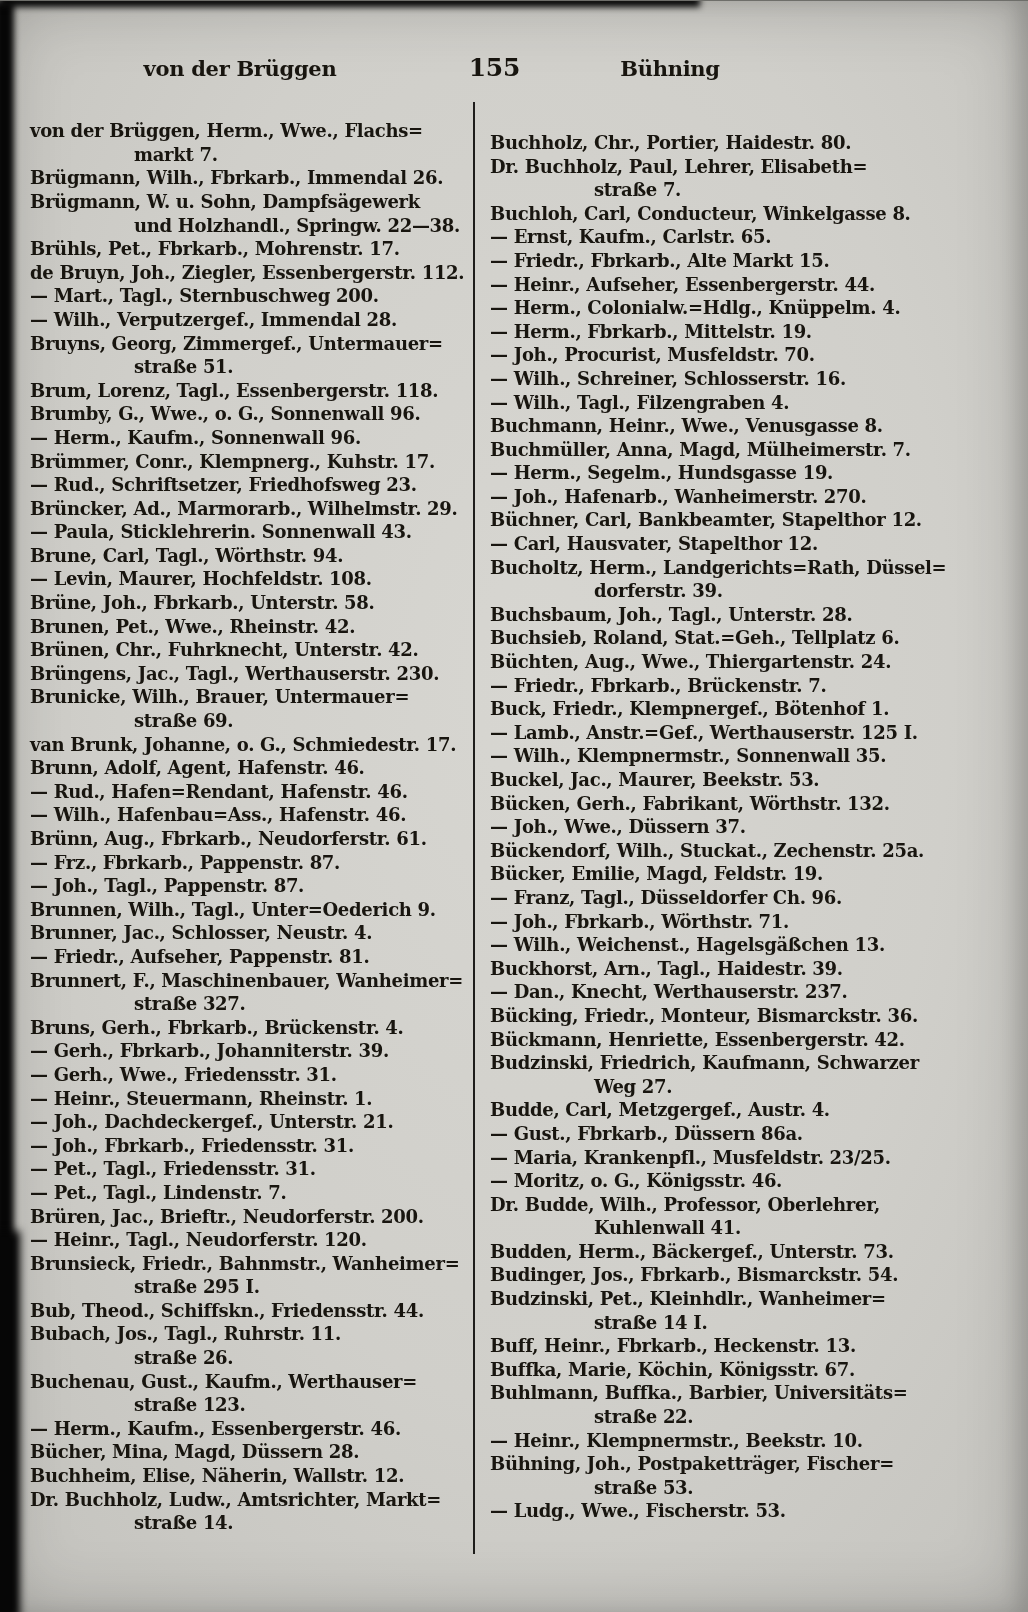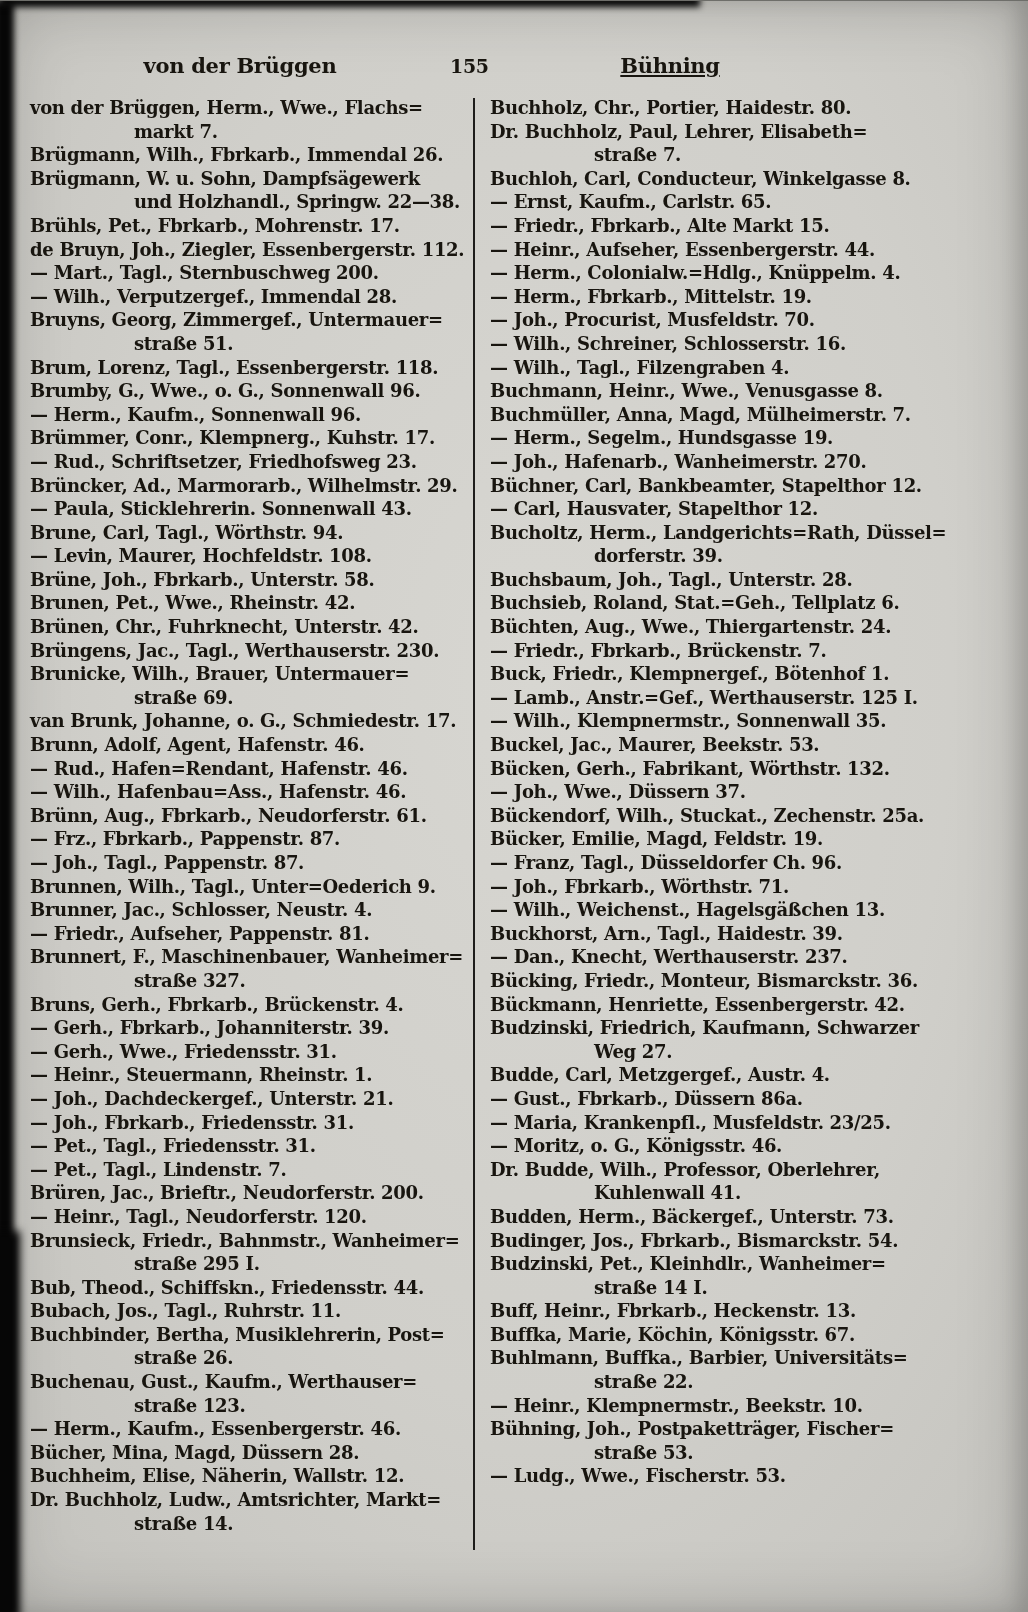--- a/index.html
+++ b/index.html
@@ -26,26 +26,27 @@
   .scan-edge-top {
     position:absolute; left:0; top:-5px; width:700px; height:11px;
     background:#060606; filter:blur(3px); z-index:5;
   }
   .page-header {
     display:flex; align-items:baseline;
     padding:52px 30px 12px 30px;
     font-size:21px;
   }
   .hdr-left  { width:420px; text-align:center; }
-  .hdr-num   { width:70px;  text-align:left; font-size:19px; }
-  .hdr-right { width:300px; text-align:center;text-decoration:underline; }
+  .hdr-num   { width:70px;  text-align:right; font-size:25px; }
+  .hdr-right { width:300px; text-align:center; }
   .columns {
     position:relative;
     display:flex;
     padding:6px 14px 0 30px;
+    align-items:center;
   }
   .col { font-size:18px; line-height:23.6px; }
   .col-left  { width:436px; }
   .col-right { flex:1; padding-left:6px; }
   .divider {
     width:2px; background:#1e1d1b; margin:2px 9px 0 7px;
     height:1452px;
   }
   .entry { margin:0; }
   .ln { display:block; padding-left:104px; text-indent:-104px; }
@@ -205,21 +206,20 @@
           <span class="ln">Brunsieck, Friedr., Bahnmstr., Wanheimer=</span>
           <span class="ln cont">straße 295 I.</span>
         </p>
         <p class="entry">
           <span class="ln">Bub, Theod., Schiffskn., Friedensstr. 44.</span>
         </p>
         <p class="entry">
           <span class="ln">Bubach, Jos., Tagl., Ruhrstr. 11.</span>
         </p>
         <p class="entry">
-          <span class="ln">Buchbinder, Bertha, Musiklehrerin, Post=</span>
           <span class="ln cont">straße 26.</span>
         </p>
         <p class="entry">
           <span class="ln">Buchenau, Gust., Kaufm., Werthauser=</span>
           <span class="ln cont">straße 123.</span>
         </p>
         <p class="entry">
           <span class="ln">— Herm., Kaufm., Essenbergerstr. 46.</span>
         </p>
         <p class="entry">

